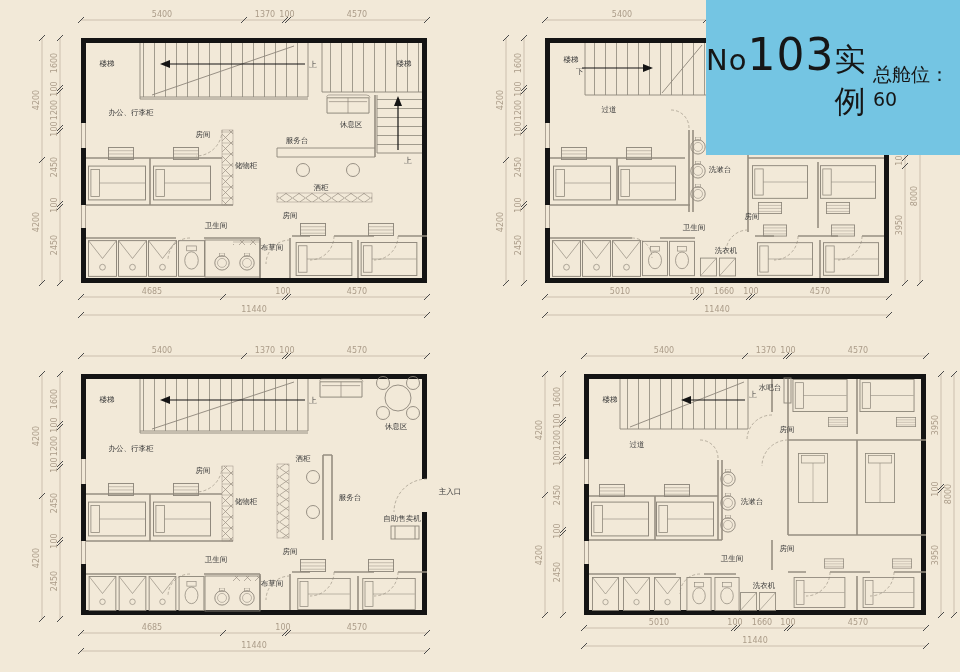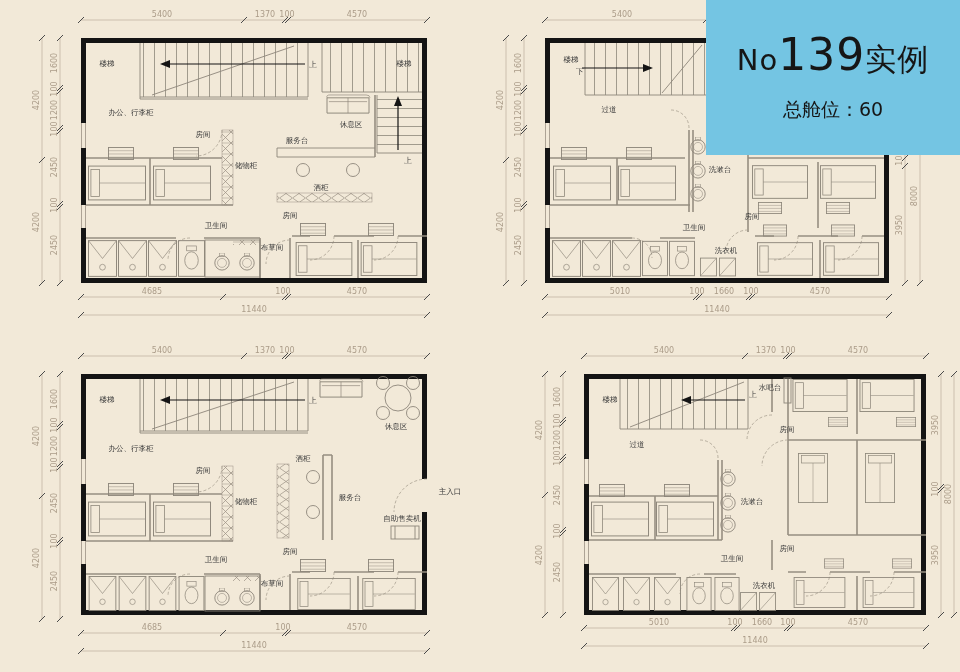--- a/index.html
+++ b/index.html
@@ -13,21 +13,21 @@
   .tk{stroke:#4a4a4a;stroke-width:1;fill:none}
   .wall{fill:#141414}
   .w1{stroke:#968e81;stroke-width:1.6;fill:none}
   .sb{stroke:#8d867a;stroke-width:.9;fill:none}
   .fl{stroke:#8d867a;stroke-width:.9;fill:none}
   .wn{stroke:#9a9184;stroke-width:.8;fill:none}
   .dr{stroke:#a89f90;stroke-width:.8;fill:none;stroke-dasharray:3 2}
   .ar{stroke:#141414;stroke-width:1.2;fill:none}
   .ah{fill:#141414;stroke:none}
   .banner{position:absolute;left:706px;top:0;width:254px;height:155px;background:#74c5e3;
-          z-index:5;display:flex;flex-direction:column;align-items:center;justify-content:center;
+          z-index:5;display:flex;align-items:center;justify-content:center;
           color:#161616}
   .banner-title{display:flex;align-items:baseline;letter-spacing:1px}
   .banner-title .pre{font-size:29px}
   .banner-title .num{font-size:44px;line-height:1}
   .banner-title .suf{font-size:31px}
   .banner-subtitle{font-size:19px;margin-top:16px}
 </style>
 </head>
 <body>
 
@@ -410,17 +410,17 @@
       <text class="lb" x="732" y="561">卫生间</text>
       <text class="lb" x="787" y="551">房间</text>
       <text class="lb" x="764" y="588">洗衣机</text>
     </g>
   </g>
 </svg>
 
 <div class="banner">
   <div class="banner-title">
     <span class="pre">No</span>
-      <span class="num">139</span>
+      <span class="num">103</span>
       <span class="suf">实例</span>
   </div>
   <div class="banner-subtitle">总舱位：60</div>
 </div>
 
 </body></html>

